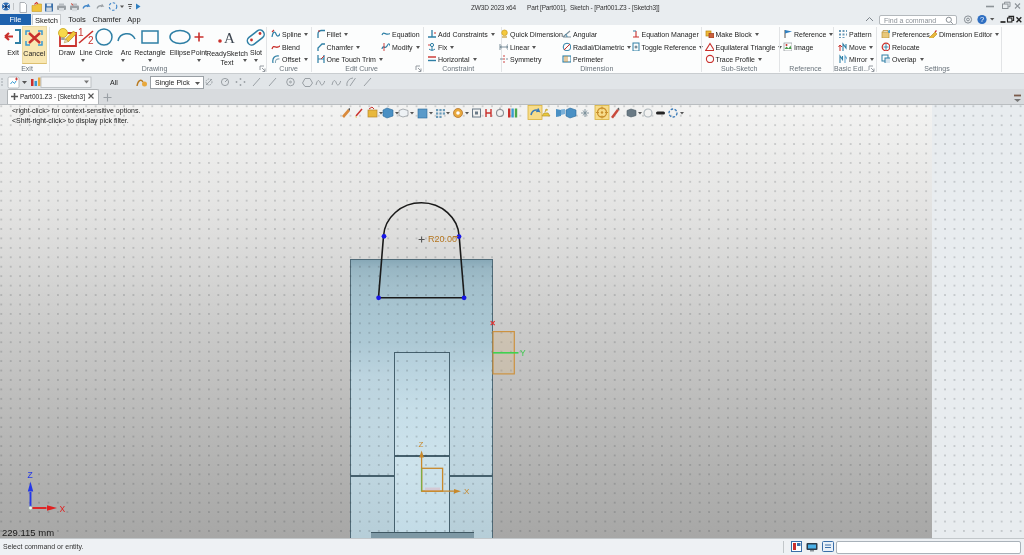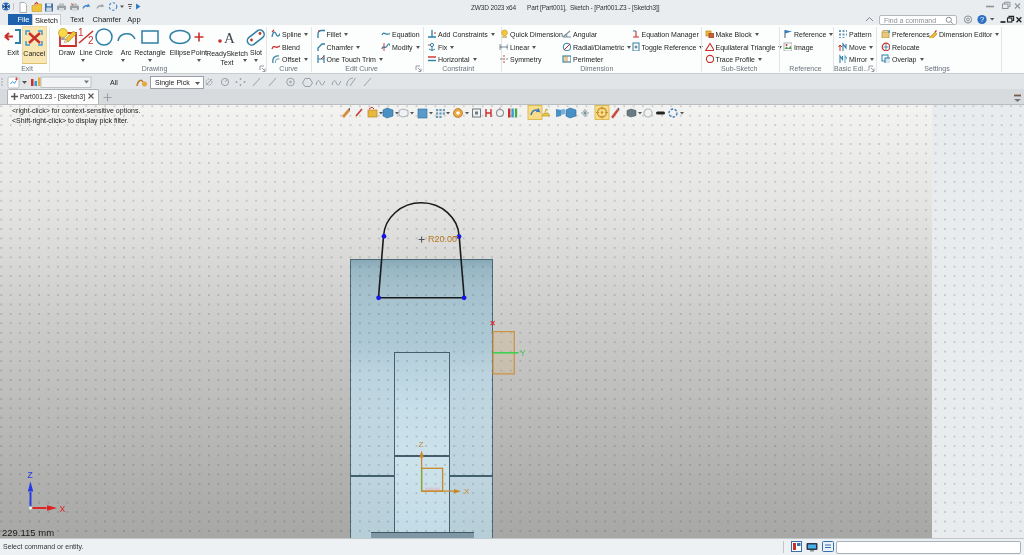--- a/index.html
+++ b/index.html
@@ -68,23 +68,23 @@
  <svg width="44" height="14" style="position:absolute;left:980px;top:0">
   <path d="M6 6.5h8" stroke="#8d9398" stroke-width="1.6"></path>
   <g stroke="#8d9398" fill="none" stroke-width="1">
         <rect x="22.5" y="4" width="5.5" height="4.5"></rect>
         <path d="M24.5 4v-1.8h5.5v4.5h-1.7"></path>
       </g>
   <path d="M35 3.5l5 5m0-5l-5 5" stroke="#8d9398" stroke-width="1.2"></path>
  </svg>
 </div>
 <div class="abs" id="tabrow">
- <div class="rtab" style="left:8px;width:31px;background:#1e62ae;color:#fff">File</div>
+ <div class="rtab" style="left:0;width:31px;background:#1e62ae;color:#fff">File</div>
  <div class="rtab" style="left:32px;width:29px;background:#fdfdfd;border:1px solid #c6cacd;border-bottom:none">Sketch</div>
- <div class="rtab" style="left:64px;width:26px">Text</div>
+ <div class="rtab" style="left:64px;width:26px">Tools</div>
  <div class="rtab" style="left:92px;width:30px">Chamfer</div>
  <div class="rtab" style="left:124px;width:20px">App</div>
  <svg width="160" height="11" style="position:absolute;left:862px;top:0">
   <path d="M4 7l3.5-3.5 3.5 3.5" stroke="#7c838a" stroke-width="1" fill="none"></path>
  </svg>
  <div style="position:absolute;left:879px;top:0.5px;width:78px;height:10px;background:#fff;border:1px solid #b3b8bc;border-radius:2px;font-size:7px;color:#8a9096;line-height:10px;padding-left:4px">Find a command<svg width="9" height="9" style="position:absolute;right:2px;top:0.5px">
         <circle cx="3.8" cy="3.8" r="2.6" stroke="#8a9096" fill="none" stroke-width="1"></circle>
         <path d="M5.8 5.8l2 2" stroke="#8a9096" stroke-width="1"></path>
       </svg></div>
  <svg width="64" height="11" style="position:absolute;left:960px;top:0">

